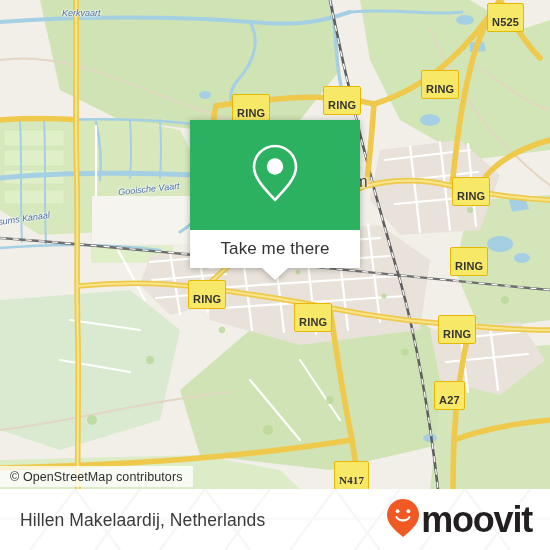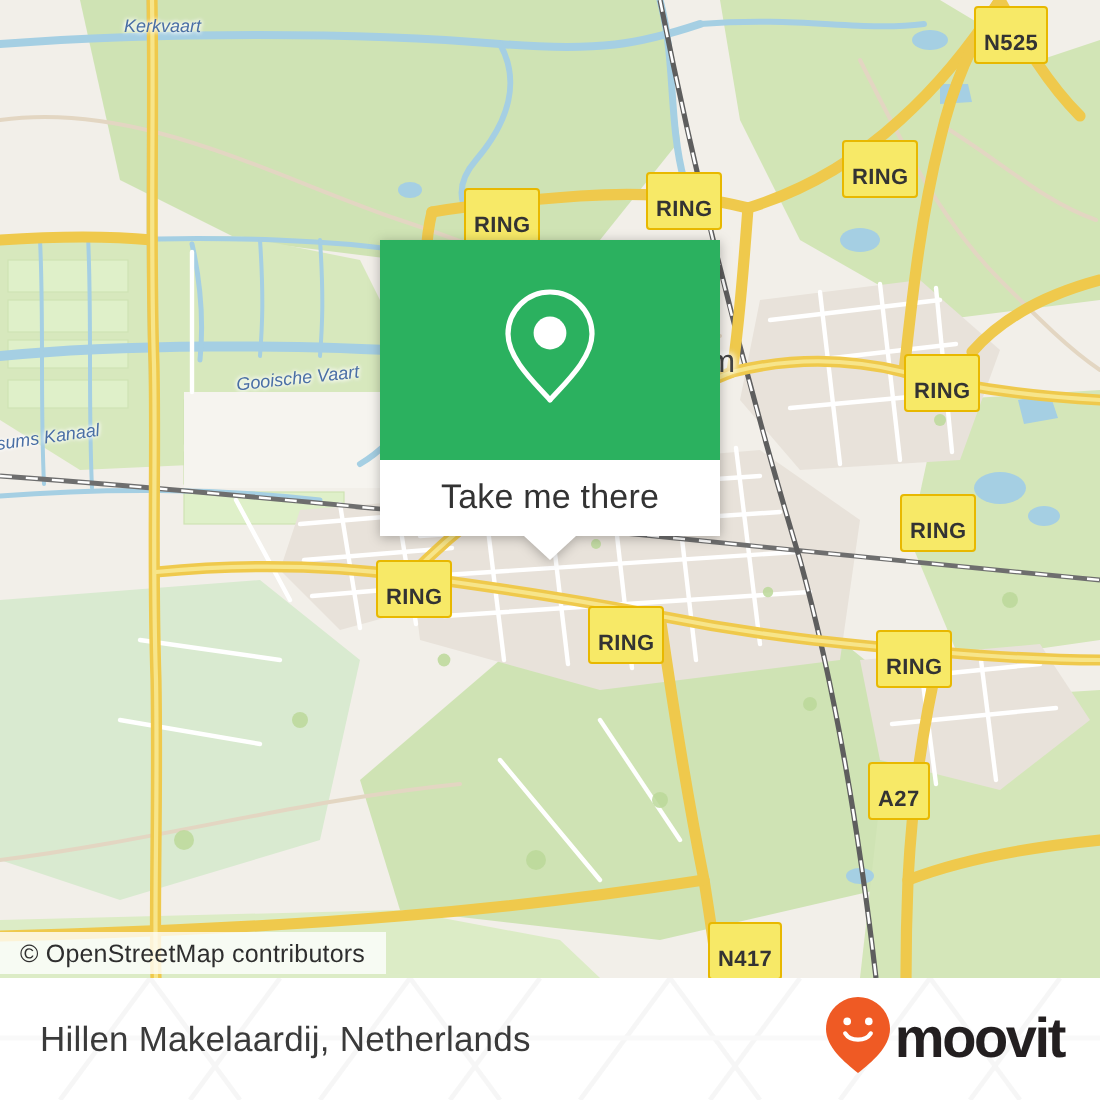--- a/index.html
+++ b/index.html
@@ -137,21 +137,21 @@
   }
   #brand {
     position: absolute;
     right: 18px; top: 50%;
     transform: translateY(-50%);
     display: flex;
     align-items: center;
     gap: 1px;
   }
   #brand-name {
-    font-size: 28px;
+    font-size: 36px;
     font-weight: bold;
     color: #231f20;
     letter-spacing: -1.2px;
     line-height: 1;
   }
 </style>
 </head>
 <body>
 
 <div id="app">
@@ -328,21 +328,21 @@
     <div class="shield" style="left:487px; top:3px;">N525</div>
     <div class="shield" style="left:421px; top:70px;">RING</div>
     <div class="shield" style="left:323px; top:86px;">RING</div>
     <div class="shield" style="left:232px; top:94px;">RING</div>
     <div class="shield" style="left:452px; top:177px;">RING</div>
     <div class="shield" style="left:450px; top:247px;">RING</div>
     <div class="shield" style="left:188px; top:280px;">RING</div>
     <div class="shield" style="left:294px; top:303px;">RING</div>
     <div class="shield" style="left:438px; top:315px;">RING</div>
     <div class="shield" style="left:434px; top:381px;">A27</div>
-    <div class="shield" style="left:354px; top:461px;">N417</div>
+    <div class="shield" style="left:334px; top:461px;font-family:Liberation Serif, serif;">N417</div>
 
     <div id="attribution">
       <span>© OpenStreetMap contributors</span>
     </div>
 
     <div id="popup">
       <div id="popup-head">
         <span>
           <svg width="54" height="62" viewBox="0 0 54 62" aria-hidden="true">
             <path d="M27 4 C15.4 4 6 13.4 6 25 C6 37.5 20 50 27 58 C34 50 48 37.5 48 25 C48 13.4 38.6 4 27 4 Z" fill="none" stroke="#ffffff" stroke-width="2.6" stroke-linejoin="round"></path>

